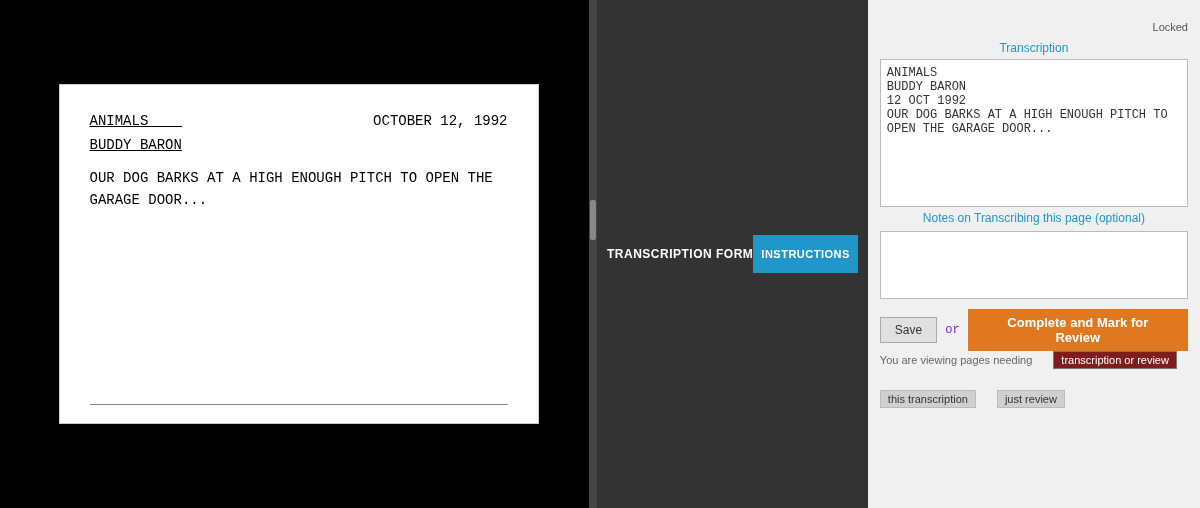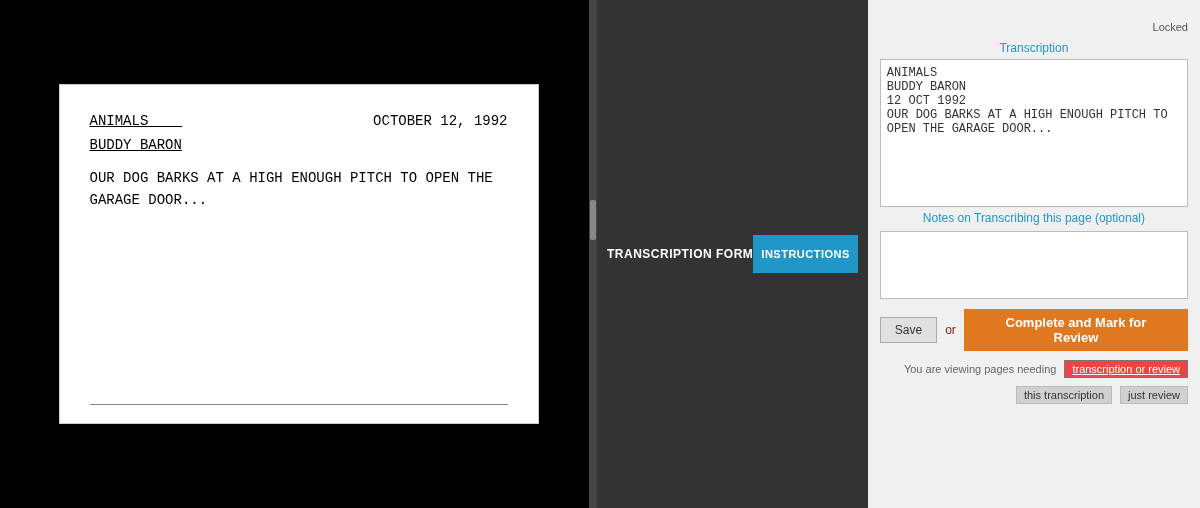--- a/index.html
+++ b/index.html
@@ -185,58 +185,58 @@
       background: #e0e0e0;
       border: 1px solid #aaa;
       padding: 5px 14px;
       font-size: 12px;
       cursor: pointer;
       color: #333;
     }
 
     .or-text {
       font-size: 12px;
-      color: #7f1d1d;
+      color: #6d28d9;
+      font-family: Liberation Mono, monospace;
     }
 
     .complete-btn {
       background: #e07820;
       color: #fff;
       border: none;
       padding: 6px 18px;
       font-size: 13px;
       font-weight: bold;
       cursor: pointer;
     }
 
     .viewing-row {
       display: flex;
       align-items: center;
-      justify-content: flex-end;
-      gap: 8px;
-      margin-top: 9px;
+      justify-content: flex-start;
+      gap: 21px;
+      margin-top: 0;
       font-size: 11px;
       color: #666;
       flex-wrap: wrap;
     }
 
     .filter-tag {
       background: #d0d0d0;
       border: 1px solid #bbb;
       padding: 2px 7px;
       font-size: 11px;
       cursor: pointer;
       color: #333;
     }
 
     .filter-tag.active {
-      background: #ef4444;
+      background: #7f1d1d;
       color: #fff;
       border-color: #777;
-      text-decoration: underline;
     }
   </style>
 </head>
 <body>
 
 <div class="left-panel">
   <div class="document-page">
     <div class="doc-title-row">
       <span class="doc-title-left">ANIMALS ___</span>
       <span class="doc-title-right">OCTOBER 12, 1992</span>

